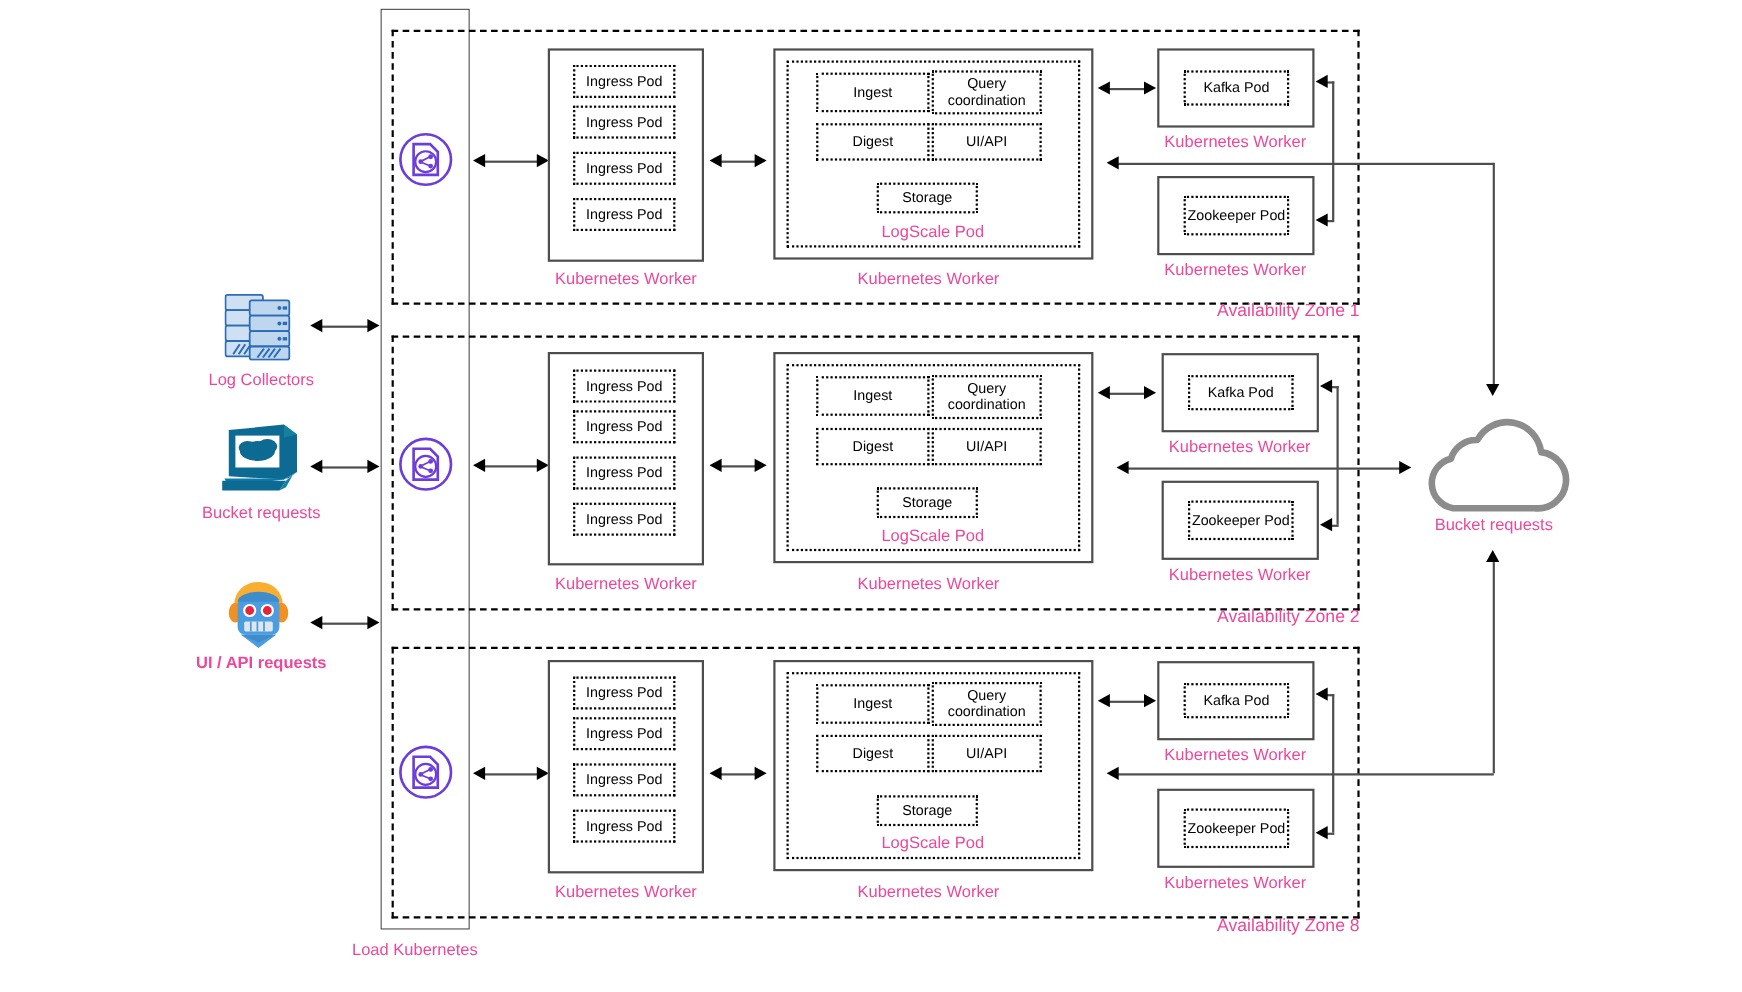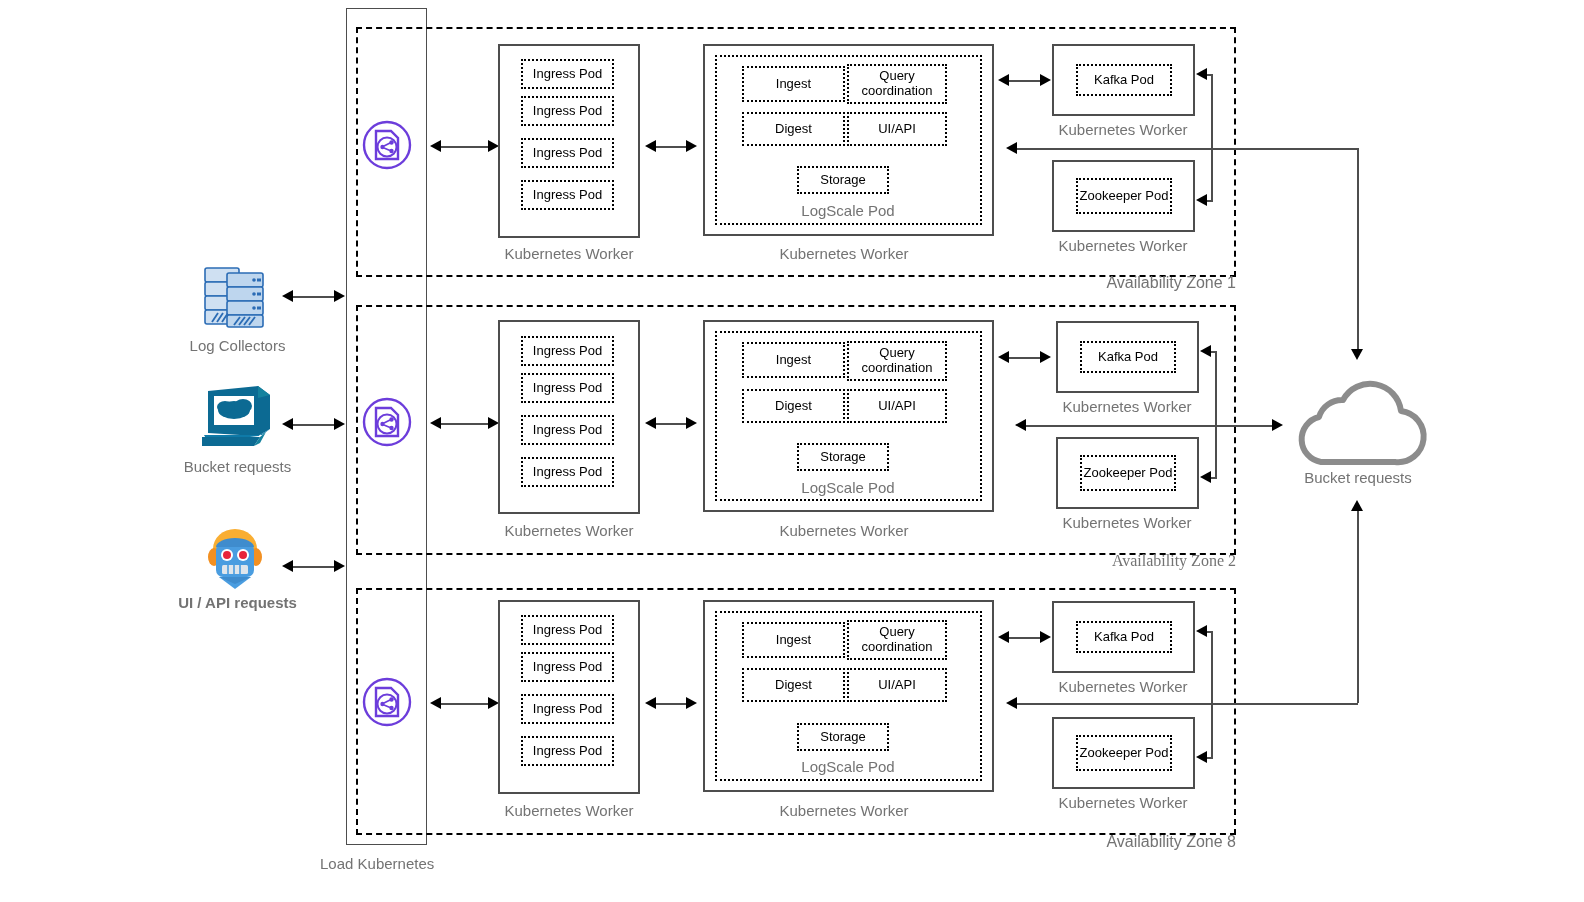--- a/index.html
+++ b/index.html
@@ -13,21 +13,21 @@
     width:1584px;
     height:902px;
     background:#ffffff;
     overflow:hidden;
   }
 
   
   .lbl{
     position:absolute;
     font-size:15px;
-    color:#737373;
+    color:#ec4899;
     text-align:center;
     white-space:nowrap;
     line-height:1.15;
   }
   .lbl-zone{font-size:16px;}
 
   
   .zone{
     position:absolute;
     border:2px dashed #000;
@@ -235,21 +235,21 @@
   <div class="arrow-l" style="left:1196px;top:68px;"></div>
   <div class="hline" style="left:1205px;top:200px;width:8px;"></div>
   <div class="arrow-l" style="left:1196px;top:194px;"></div>
 
   <div class="hline" style="left:1016px;top:148px;width:342px;"></div>
   <div class="arrow-l" style="left:1006px;top:142px;"></div>
   <div class="vline" style="left:1357px;top:148px;height:205px;"></div>
   <div class="arrow-d" style="left:1351px;top:349px;"></div>
 
   <div class="zone" style="left:356px;top:305px;width:880px;height:250px;"></div>
-  <div class="lbl lbl-zone" style="left:1060px;top:552px;width:176px;text-align:right;font-family:Liberation Serif, serif;">Availability Zone 2</div>
+  <div class="lbl lbl-zone" style="left:1060px;top:552px;width:176px;text-align:right;">Availability Zone 2</div>
 
   <div class="icon" style="left:362px;top:397px;width:50px;height:50px;">
     <svg width="50" height="50" viewBox="0 0 50 50">
       <circle cx="25" cy="25" r="23" fill="#ffffff" stroke="#6c3ddb" stroke-width="2.4"></circle>
       <path d="M14 11 h15 l7 7 v21 h-22 z" fill="none" stroke="#6c3ddb" stroke-width="2.4"></path>
       <circle cx="25" cy="27" r="9.5" fill="none" stroke="#6c3ddb" stroke-width="2"></circle>
       <circle cx="29.5" cy="22.5" r="2.2" fill="#6c3ddb"></circle>
       <circle cx="20.5" cy="27" r="2.2" fill="#6c3ddb"></circle>
       <circle cx="29.5" cy="31" r="2.2" fill="#6c3ddb"></circle>
       <g stroke="#6c3ddb" stroke-width="1.6">

